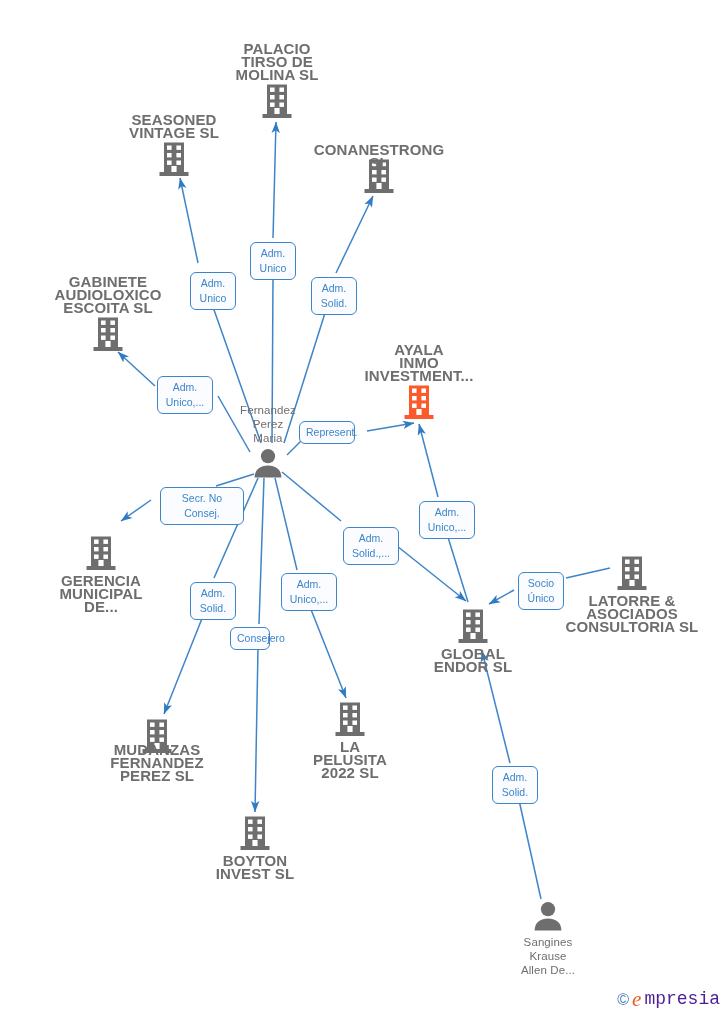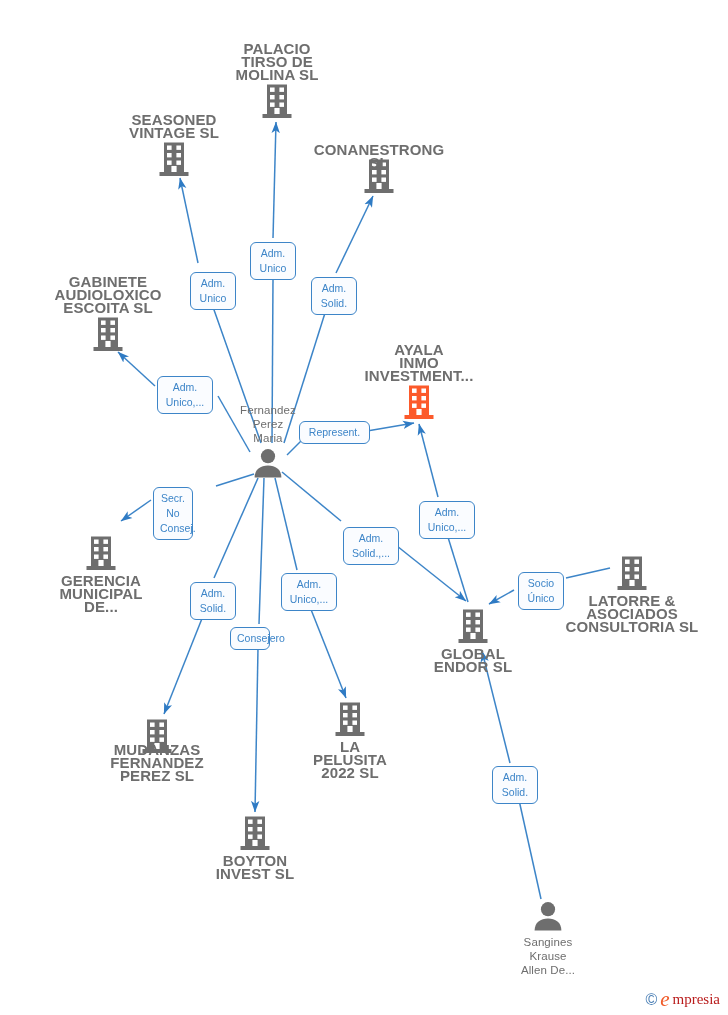--- a/index.html
+++ b/index.html
@@ -37,21 +37,21 @@
     font-family:"Liberation Sans","DejaVu Sans",sans-serif;
   }
 
   .watermark{
     position:absolute;right:8px;bottom:6px;
     display:flex;align-items:center;gap:3px;
     font-size:17px;
   }
   .watermark .c{color:#4a7fb5;font-size:16px;}
   .watermark .wm-e{color:#f05a28;font-style:italic;font-family:"Liberation Serif","DejaVu Serif",serif;font-size:21px;line-height:19px;}
-  .watermark .wm-rest{color:#b91c1c;font-family:Liberation Serif, serif;font-size:15px;line-height:19px;}
+  .watermark .wm-rest{color:#4c1d95;font-family:Liberation Mono, monospace;font-size:18px;line-height:19px;}
 </style>
 </head>
 <body>
 
 <div id="graph">
   <svg class="edges" id="edge-svg" viewBox="0 0 728 1015">
     <defs>
       <marker id="arrow" markerWidth="9" markerHeight="9" refX="7.4" refY="3.1" orient="auto" markerUnits="strokeWidth">
         <path d="M0,0.3 L7.6,3.1 L0,5.9 L1.9,3.1 Z" fill="#2f7bc4"></path>
       </marker>
@@ -278,22 +278,22 @@
     </div>
   <div id="labels-layer">
       <div class="edge-label" style="left: 190px; top: 272px; width: 46px; min-height: 32px;">Adm.
 Unico</div>
       <div class="edge-label" style="left: 250px; top: 242px; width: 46px; min-height: 32px;">Adm.
 Unico</div>
       <div class="edge-label" style="left: 311px; top: 277px; width: 46px; min-height: 32px;">Adm.
 Solid.</div>
       <div class="edge-label" style="left: 157px; top: 376px; width: 56px; min-height: 32px;">Adm.
 Unico,...</div>
-      <div class="edge-label" style="left: 299px; top: 421px; width: 71px; min-height: 20px;">Represent.</div>
-      <div class="edge-label" style="left: 153px; top: 487px; width: 40px; min-height: 32px;">Secr.  No
+      <div class="edge-label" style="left: 299px; top: 421px; width: 56px; min-height: 20px;">Represent.</div>
+      <div class="edge-label" style="left: 160px; top: 487px; width: 84px; min-height: 32px;">Secr.  No
 Consej.</div>
       <div class="edge-label" style="left: 190px; top: 582px; width: 46px; min-height: 32px;">Adm.
 Solid.</div>
       <div class="edge-label" style="left: 230px; top: 627px; width: 40px; min-height: 20px;">Consejero</div>
       <div class="edge-label" style="left: 281px; top: 573px; width: 56px; min-height: 32px;">Adm.
 Unico,...</div>
       <div class="edge-label" style="left: 343px; top: 527px; width: 56px; min-height: 32px;">Adm.
 Solid.,...</div>
       <div class="edge-label" style="left: 419px; top: 501px; width: 56px; min-height: 32px;">Adm.
 Unico,...</div>

